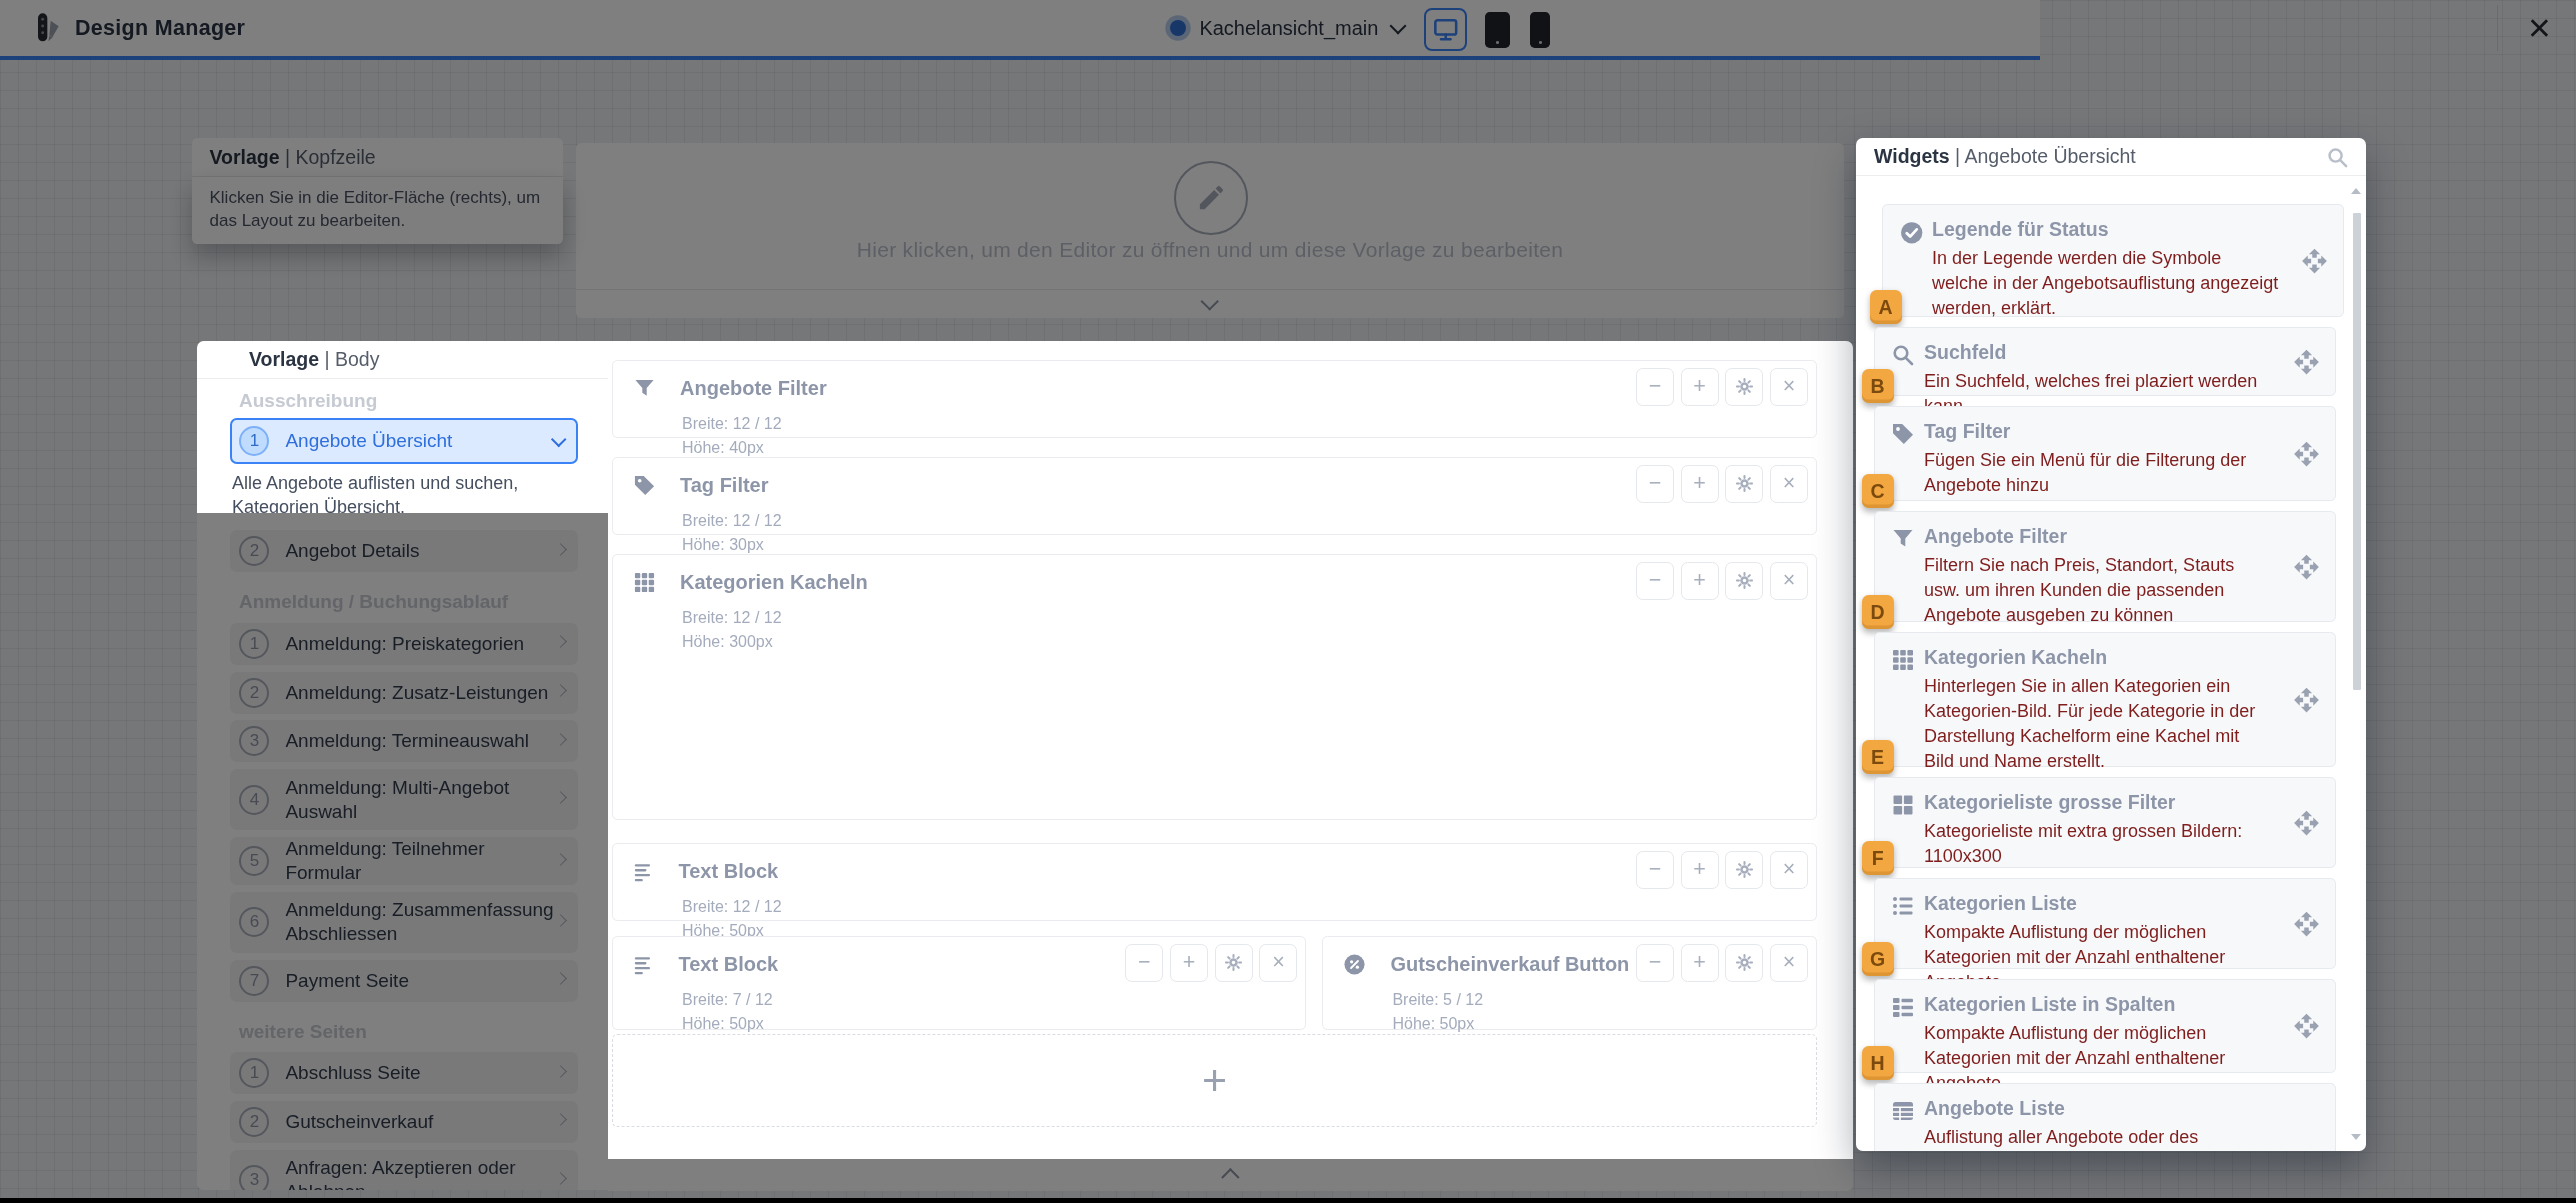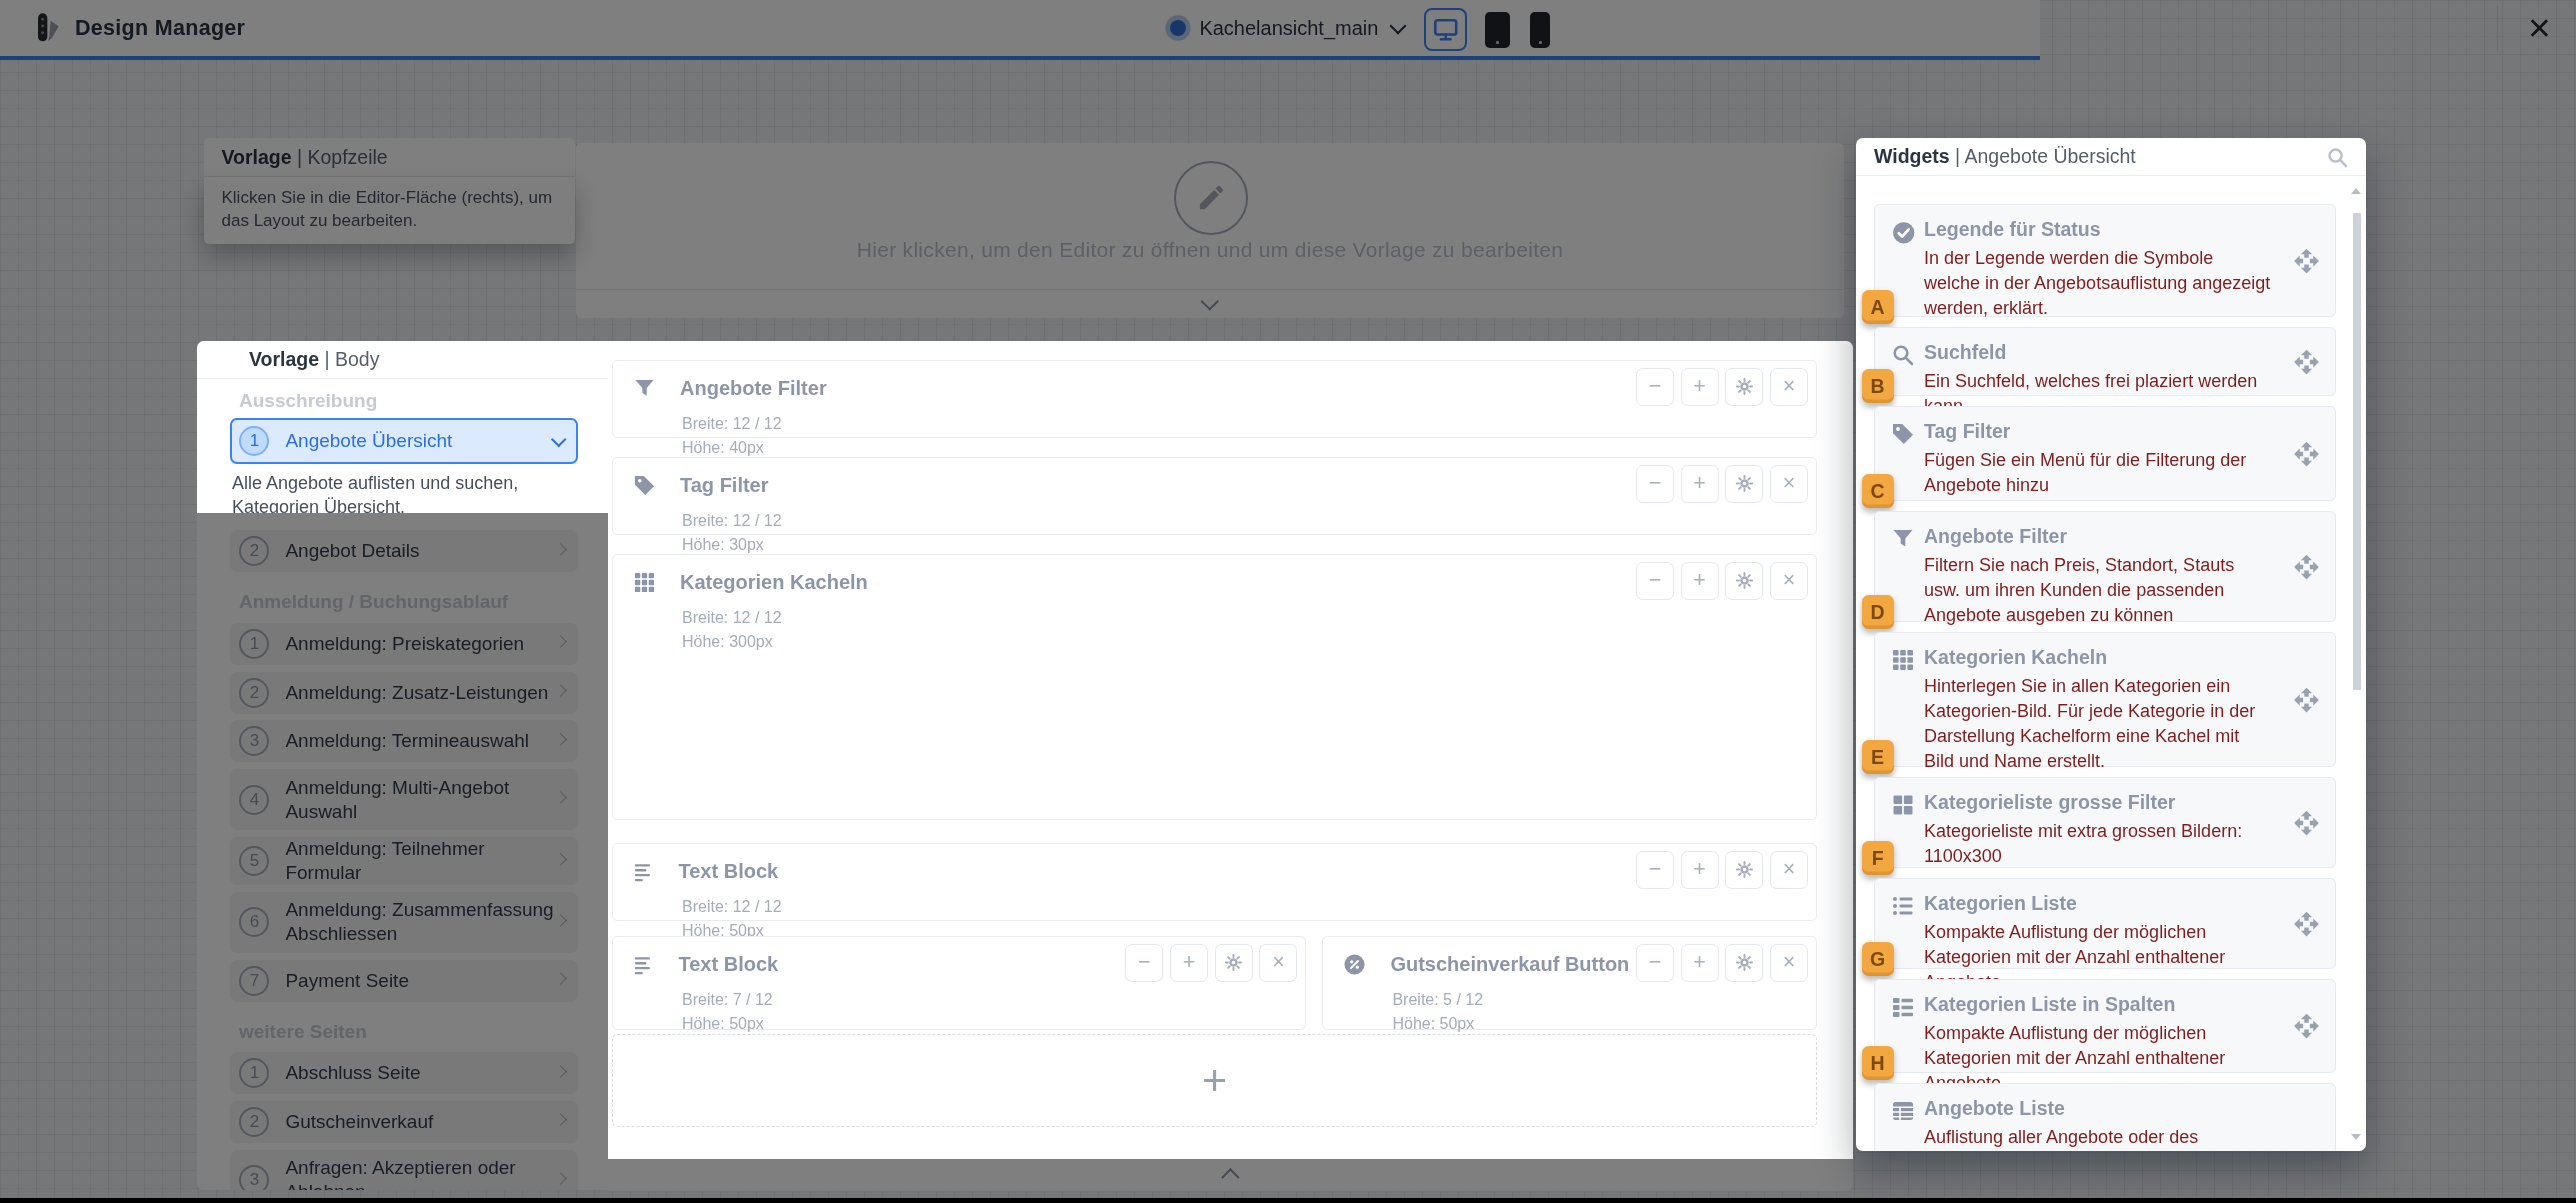--- a/index.html
+++ b/index.html
@@ -31,21 +31,21 @@
   #tb-divider{position:absolute;left:2497px;top:5.4px;width:1.3px;height:46px;background:#d3d6db;}
   #close-btn{position:absolute;left:2516px;top:0;width:47px;height:56px;display:flex;align-items:center;justify-content:center;font-size:39px;color:#262b33;cursor:pointer;}
   
   #kopf-editor{left:576px;top:143px;width:1268px;height:175px;background:#fff;border-radius:5.4px;z-index:1;}
   #kopf-editor .ed-main{position:relative;height:146px;border-bottom:1.3px solid #e6e8ec;}
   .pencil-circle{position:absolute;left:598px;top:17.5px;width:70px;height:70px;border:2.7px solid #a6adb8;border-radius:50%;color:#a6adb8;display:flex;align-items:center;justify-content:center;}
   #kopf-editor .hint{position:absolute;left:0;right:0;top:95px;text-align:center;font-size:21px;color:#b9bfca;letter-spacing:0.3px;}
   #kopf-editor .ed-chev{height:27px;display:flex;align-items:center;justify-content:center;}
   #kopf-editor .ed-chev .chev{border-color:#8d95a3;width:11.4px;height:11.4px;border-width:2.4px;border-style:none solid solid none;}
   
-  #kopf-panel{left:204px;top:138px;width:371px;z-index:2;}
+  #kopf-panel{left:192px;top:138px;width:371px;z-index:2;}
   .kp-head{height:38px;background:#fff;border-radius:5.4px 5.4px 0 0;border-bottom:1.3px solid #e9eaee;line-height:38px;padding-left:17.5px;font-size:19.5px;color:#555d6a;}
   .kp-head b{color:#2b3442;font-weight:700;}
   .kp-tip{background:#fcfcfd;border-radius:0 0 5.4px 5.4px;padding:9.4px 17.5px 12px 17.5px;font-size:17px;line-height:23px;color:#4a5160;box-shadow:0 12px 24px rgba(10,15,25,.28);}
   
   .panel-head{height:37px;border-bottom:1.3px solid #ededf0;line-height:37px;font-size:19.5px;color:#555d6a;white-space:nowrap;}
   .panel-head b{color:#2b3442;font-weight:700;}
   #sb-bright{left:197px;top:341px;width:411px;height:172px;background:#fff;border-radius:6.7px 0 0 0;overflow:hidden;}
   #sb-bright .panel-head{padding-left:52px;}
   .sec-label{margin:10.8px 0 0 42px;font-size:19px;font-weight:600;color:#c6cad2;}
   .sb-item{display:flex;align-items:center;margin:6.7px 30px 6.7px 33px;min-height:42px;background:#f2f3f5;border-radius:6.7px;padding:0 13.4px 0 9.4px;cursor:pointer;}
@@ -470,21 +470,21 @@
   <div id="widgets" class="abs lift">
     <div class="panel-head"><b>Widgets</b><span> | Angebote Übersicht</span></div>
     <div id="w-search">
         <svg class="ic" width="23" height="23" viewBox="0 0 34 34">
           <use href="#i-search"></use>
         </svg>
       </div>
 
     <div id="w-list">
 
-      <div class="witem" style="height:113px;">
+      <div class="witem" style="height:113px;margin-left:8px;">
         <svg class="wicon ic" width="25.5" height="25.5" viewBox="0 0 38 38">
             <use href="#i-check"></use>
           </svg>
         <div class="wtitle">Legende für Status</div>
         <div class="wdesc">In der Legende werden die Symbole welche in der Angebotsauflistung angezeigt werden, erklärt.</div>
         <svg class="wmove ic" width="27" height="27" viewBox="0 0 40 40">
             <use href="#i-move"></use>
           </svg>
         <div class="wbadge">A</div>
       </div>

